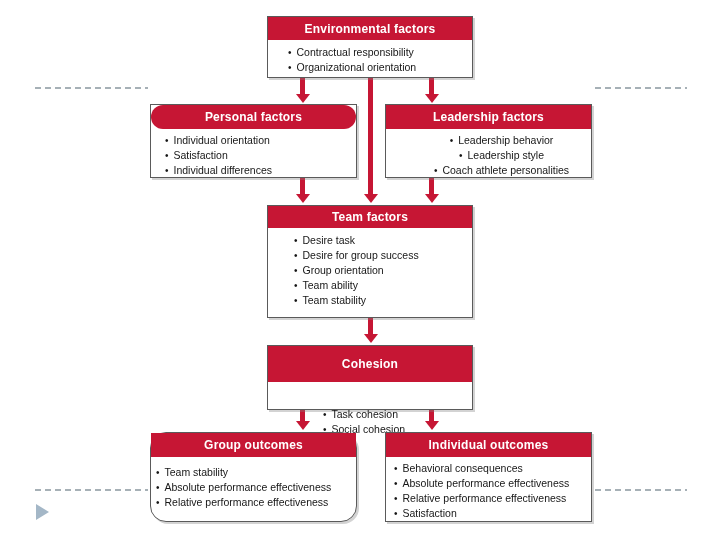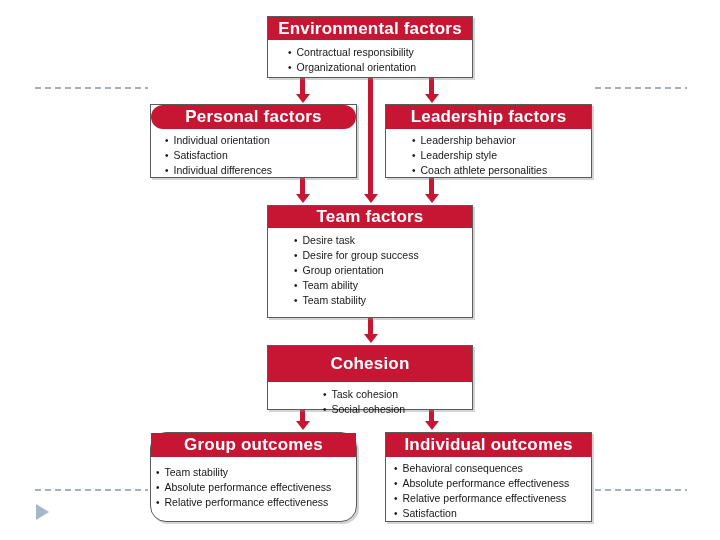--- a/index.html
+++ b/index.html
@@ -14,21 +14,21 @@
   #diagram-bg{
     position:absolute;left:148px;top:8px;width:446px;height:516px;
     background:#ffffff;z-index:2;
   }
   .box{
     position:absolute;z-index:4;background:#ffffff;
     border:1px solid #5a5a5a;box-shadow:2px 2px 0 rgba(130,130,130,.35);
     box-sizing:border-box;
   }
   .hdr{
-    background:#c61634;color:#ffffff;font-weight:bold;font-size:17px;
+    background:#c61634;color:#ffffff;font-weight:bold;font-size:12px;
     text-align:center;display:flex;align-items:center;justify-content:center;
     letter-spacing:.2px;
   }
   .items{padding-top:5px;}
   .item{
     font-size:10.5px;color:#161616;line-height:15px;white-space:nowrap;
   }
   .item::before{content:"\2022";margin-right:5px;font-size:10px;}
   .arrow{position:absolute;z-index:3;}
   .stem{position:absolute;width:5px;background:#c61634;}
@@ -98,41 +98,41 @@
     <div class="hdr" style="height:24px;border-radius:12px;">Personal factors</div>
     <div class="items" style="padding-left:14px;padding-top:4px;">
       <div class="item">Individual orientation</div>
       <div class="item">Satisfaction</div>
       <div class="item">Individual differences</div>
     </div>
   </div>
 
   <div class="box" style="left:385px;top:104px;width:207px;height:74px;">
     <div class="hdr" style="height:24px;">Leadership factors</div>
-    <div class="items" style="padding-left:26px;padding-top:4px;">
+    <div class="items" style="padding-left:26px;padding-top:4px;text-align:center;">
       <div class="item">Leadership behavior</div>
       <div class="item">Leadership style</div>
       <div class="item">Coach athlete personalities</div>
     </div>
   </div>
 
   <div class="box" style="left:267px;top:205px;width:206px;height:113px;">
     <div class="hdr" style="height:22px;">Team factors</div>
     <div class="items" style="padding-left:26px;padding-top:5px;">
       <div class="item" style="line-height:14px;">Desire task</div>
       <div class="item" style="line-height:14px;">Desire for group success</div>
       <div class="item" style="line-height:14px;">Group orientation</div>
       <div class="item" style="line-height:14px;">Team ability</div>
       <div class="item" style="line-height:14px;">Team stability</div>
     </div>
   </div>
 
   <div class="box" style="left:267px;top:345px;width:206px;height:65px;">
     <div class="hdr" style="height:36px;">Cohesion</div>
-    <div class="items" style="padding-left:55px;">
+    <div class="items" style="padding-left:55px;margin-top:20px;">
       <div class="item">Task cohesion</div>
       <div class="item">Social cohesion</div>
     </div>
   </div>
 
   <div class="box" style="left:150px;top:432px;width:207px;height:90px;border-radius:16px;">
     <div class="hdr" style="height:24px;">Group outcomes</div>
     <div class="items" style="padding-left:5px;padding-top:8px;">
       <div class="item">Team stability</div>
       <div class="item">Absolute performance effectiveness</div>

